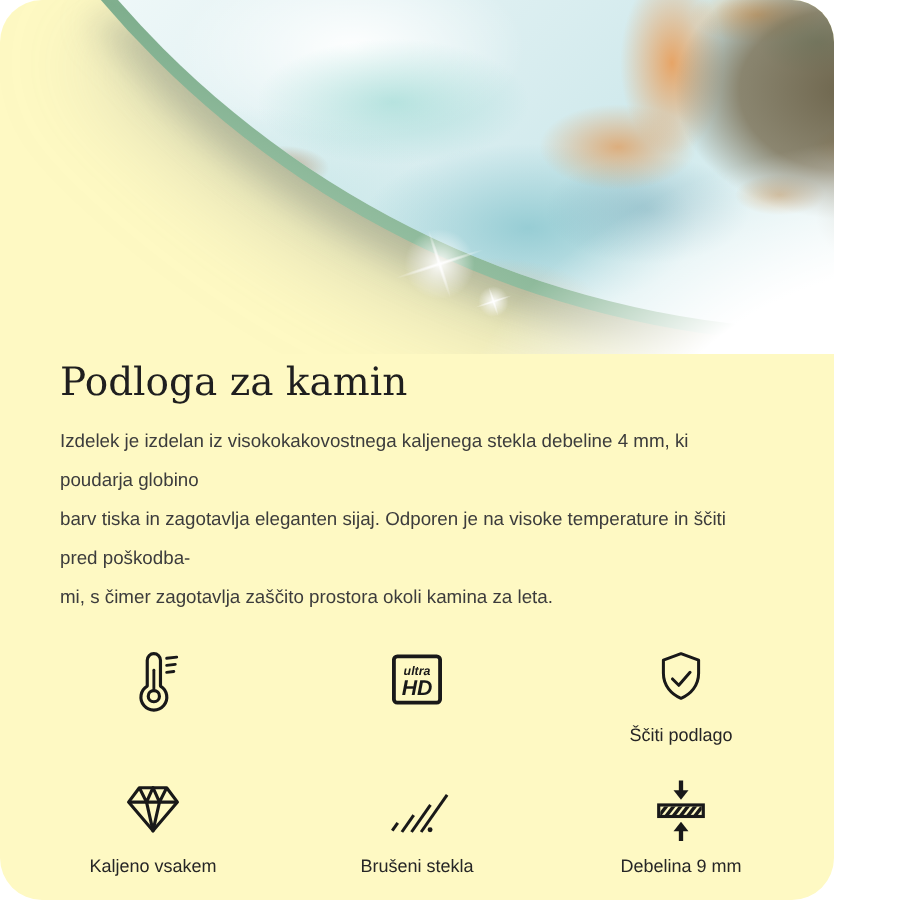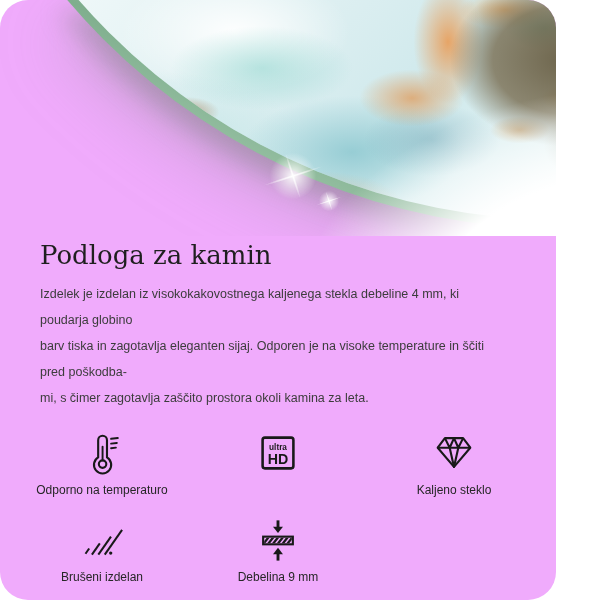--- a/index.html
+++ b/index.html
@@ -1,16 +1,16 @@
 <!DOCTYPE html>
 <html><head>
 <meta charset="utf-8">
 <style>
   html,body{margin:0;padding:0;background:#fff;}
-  .page{position:relative;width:556px;height:600px;background:#f0abfc;overflow:hidden;
+  .page{position:relative;width:556px;height:600px;background:#fef9c3;overflow:hidden;
         font-family:"Liberation Sans",sans-serif;color:#2b2b2b;border-radius:28px;}
 
   
   .hero{position:relative;width:600px;height:236px;overflow:hidden;}
   .glass-wrap{position:absolute;inset:0;
       filter:drop-shadow(-8px 12px 12px rgba(110,120,115,.38))
              drop-shadow(-16px 26px 28px rgba(125,135,130,.26));}
   .glass-edge{position:absolute;inset:0;
       clip-path:circle(649px at 562px -420px);
       background:linear-gradient(205deg,#f0f7f1 4%,#b9d9c1 22%,#7fae8d 48%,#9fc7ab 70%,#cde4d3 90%);}
@@ -50,21 +50,21 @@
   .title{margin:2px 40px 0 40px;font-family:"DejaVu Serif","Liberation Serif",serif;
       font-weight:400;font-size:26px;line-height:35px;color:#1f1f1f;}
   .title span{display:block;}
   .intro{margin:8px 48px 0 40px;font-size:12.5px;line-height:26px;color:#3c3c3c;
       white-space:pre-line;}
 
   
   .features{margin:18px 14px 0 14px;display:grid;grid-template-columns:1fr 1fr 1fr;
       row-gap:18px;justify-items:center;text-align:center;}
   .feature{display:flex;flex-direction:column;align-items:center;}
-  .icon-box{height:48px;display:flex;align-items:center;justify-content:center;}
+  .icon-box{height:48px;display:flex;align-items:center;justify-content:center;font-style:italic;}
   .feature-label{margin-top:6px;font-size:12px;line-height:15px;color:#262626;}
   .ico{stroke:#191919;fill:none;stroke-width:2.2;}
   .ico text{stroke:none;fill:#191919;font-family:"Liberation Sans",sans-serif;}
 </style>
 </head>
 <body>
 
 <div class="page">
 
   <div class="hero">
@@ -92,57 +92,65 @@
       <div class="icon-box">
         <svg class="ico" width="46" height="46" viewBox="0 0 48 48" stroke-linecap="round" stroke-linejoin="round">
           <path d="M20 28.6V10.6a4.6 4.6 0 0 1 9.2 0v18a9 9 0 1 1-9.2 0Z"></path>
           <circle cx="24.6" cy="35.6" r="3.9"></circle>
           <path d="M24.6 31.7V17.5" stroke-width="2"></path>
           <path d="M33.5 9.2l7-.8" stroke-width="2"></path>
           <path d="M33.5 14.2l6-.7" stroke-width="2"></path>
           <path d="M33.5 19l5-.6" stroke-width="2"></path>
         </svg>
       </div>
-      <div class="feature-label">Odporno na temperaturo</div>
     </div>
 
     <div class="feature">
       <div class="icon-box">
         <svg class="ico" width="44" height="44" viewBox="0 0 48 48">
           <rect x="7.2" y="7.2" width="33.6" height="33.6" rx="2.5" stroke-width="2.8"></rect>
           <text x="24" y="20.5" text-anchor="middle" font-size="9" font-weight="600">ultra</text>
           <text x="24" y="35.5" text-anchor="middle" font-size="15.5" font-weight="800">HD</text>
         </svg>
       </div>
     </div>
 
+    <div class="feature">
+      <div class="icon-box">
+        <svg class="ico" width="44" height="44" viewBox="0 0 48 48" stroke-width="2.3" stroke-linecap="round" stroke-linejoin="round">
+          <path d="M24 5.2 36.8 9.9v9.6c0 8.9-5.7 15.2-12.8 18.2-7.1-3-12.8-9.3-12.8-18.2V9.9Z"></path>
+          <path d="M17.8 23.6l4.6 4.6 8.2-9.4"></path>
+        </svg>
+      </div>
+      <div class="feature-label">Ščiti podlago</div>
+    </div>
 
     <div class="feature">
       <div class="icon-box">
         <svg class="ico" width="46" height="46" viewBox="0 0 48 48" stroke-width="1.9" stroke-linejoin="round">
           <path d="M14.5 8.5h19L41 18.5 24 38.5 7 18.5Z"></path>
           <path d="M7 18.5h34"></path>
           <path d="M14.5 8.5l5 10L24 8.5l4.5 10 5-10"></path>
           <path d="M19.5 18.5 24 38.5l4.5-20"></path>
         </svg>
       </div>
-      <div class="feature-label">Kaljeno steklo</div>
+      <div class="feature-label">Kaljeno vsakem</div>
     </div>
 
     <div class="feature">
       <div class="icon-box">
         <svg class="ico" width="44" height="44" viewBox="0 0 48 48" stroke-width="3.4">
           <path d="M6 39l4-5.7"></path>
           <path d="M13 40l8.6-12.3"></path>
           <path d="M20 40l13.8-19.7"></path>
           <path d="M27 40l18.9-27"></path>
           <circle cx="33.5" cy="38.3" r="1.8" fill="#191919" stroke="none"></circle>
         </svg>
       </div>
-      <div class="feature-label">Brušeni izdelan</div>
+      <div class="feature-label">Brušeni stekla</div>
     </div>
 
     <div class="feature">
       <div class="icon-box">
         <svg class="ico" width="46" height="46" viewBox="0 0 48 48">
           <defs>
               <clipPath id="thclip">
                 <rect x="9.6" y="21.6" width="28.8" height="5.8"></rect>
               </clipPath>
             </defs>

